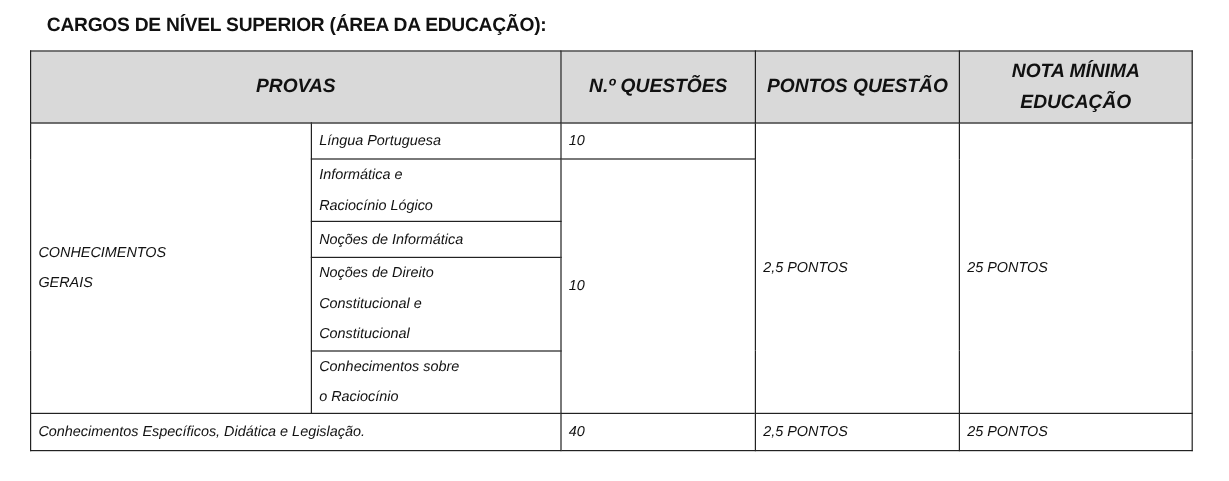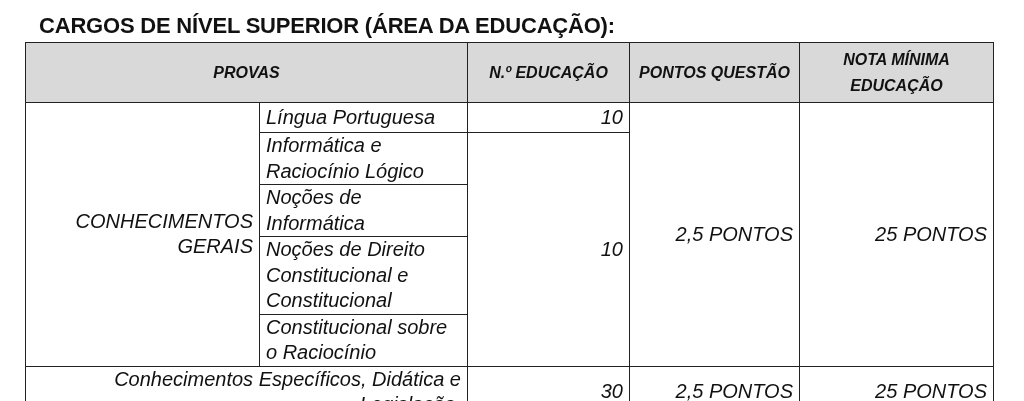--- a/index.html
+++ b/index.html
@@ -1,43 +1,43 @@
 <!DOCTYPE html>
 <html><head>
 <meta charset="utf-8">
 <style>
   html, body { margin: 0; padding: 0; background: #ffffff; }
   body { width: 1024px; height: 401px; position: relative; overflow: hidden;
          font-family: "Liberation Sans", "DejaVu Sans", sans-serif; color: #111; }
-  .title { position: absolute; left: 39px; top: 13px; font-size: 22px; font-weight: bold; letter-spacing: -0.2px; }
+  .title { position: absolute; left: 39px; top: 13px; font-size: 16px; font-weight: bold; letter-spacing: -0.2px; }
   .tbl { position: absolute; left: 25px; top: 42px; font-style: italic; }
   table { border-collapse: collapse; table-layout: fixed; }
-  td, th { border: 1.6px solid #222; padding: 0 6px; font-size: 20px; line-height: 25.5px; }
+  td, th { border: 1.6px solid #222; padding: 0 6px; font-size: 12px; line-height: 25.5px; }
   th { background: #d9d9d9; font-weight: bold; text-align: center; font-size: 16px; }
-  .c { text-align: right; }
+  .c { text-align: left; }
   .l { text-align: left; }
 </style>
 </head>
 <body>
 
 <div class="title">CARGOS DE NÍVEL SUPERIOR (ÁREA DA EDUCAÇÃO):</div>
 
 <div class="tbl">
 <table>
   <colgroup>
     <col style="width:234px">
         <col style="width:208px">
         <col style="width:162px">
         <col style="width:170px">
         <col style="width:194px">
   </colgroup>
   <tbody>
         <tr style="height:60px">
     <th colspan="2">PROVAS</th>
-    <th>N.º EDUCAÇÃO</th>
+    <th>N.º QUESTÕES</th>
     <th>PONTOS QUESTÃO</th>
     <th>
       <div>NOTA MÍNIMA</div>
       <div>EDUCAÇÃO</div>
     </th>
   </tr>
   <tr style="height:30px">
     <td rowspan="5" class="c">
       <div>CONHECIMENTOS</div>
       <div>GERAIS</div>
@@ -59,25 +59,25 @@
   </tr>
   <tr style="height:77px">
     <td class="l">
       <div>Noções de Direito</div>
       <div>Constitucional e</div>
       <div>Constitucional</div>
     </td>
   </tr>
   <tr style="height:51px">
     <td class="l">
-      <div>Constitucional sobre</div>
+      <div>Conhecimentos sobre</div>
       <div>o Raciocínio</div>
     </td>
   </tr>
   <tr style="height:31px">
     <td colspan="2" class="c">Conhecimentos Específicos, Didática e Legislação.</td>
-    <td class="c">30</td>
+    <td class="c">40</td>
     <td class="c">2,5 PONTOS</td>
     <td class="c">25 PONTOS</td>
   </tr>
 </tbody>
     </table>
 </div>
 
 </body></html>

